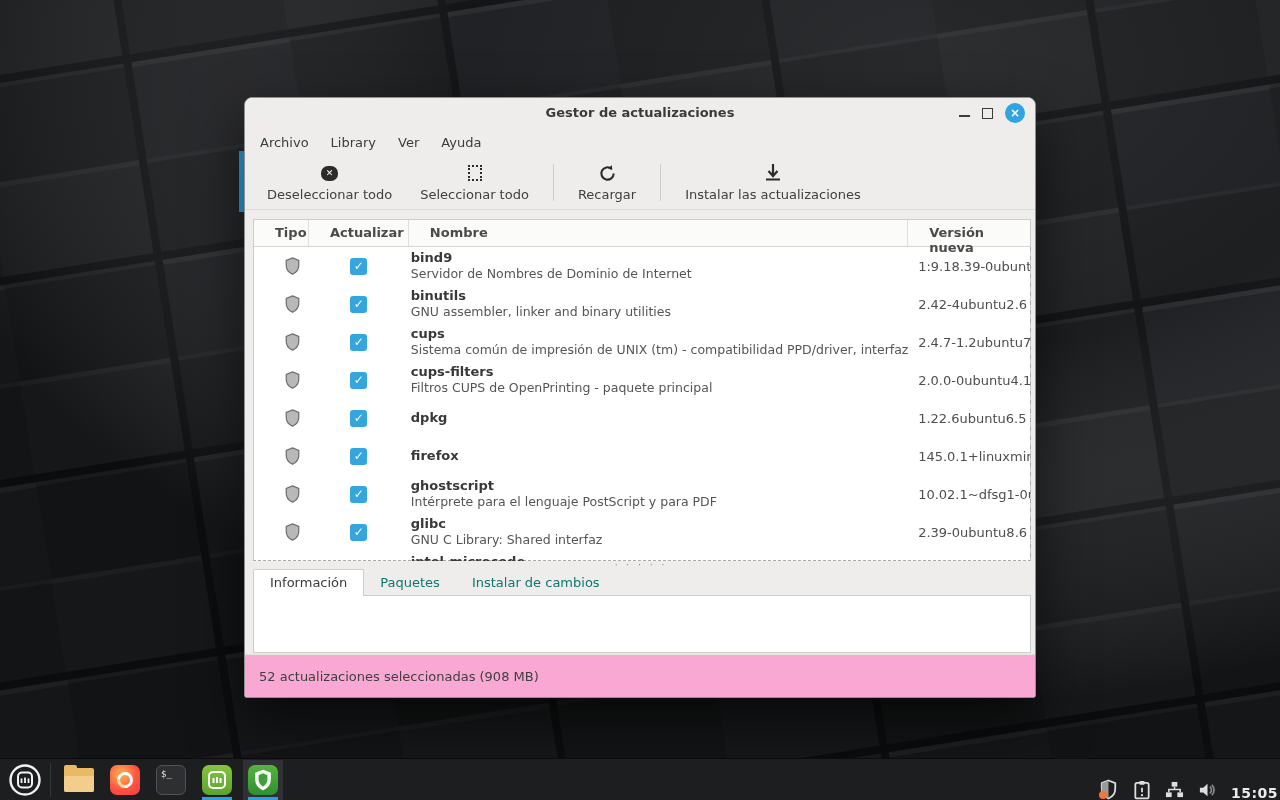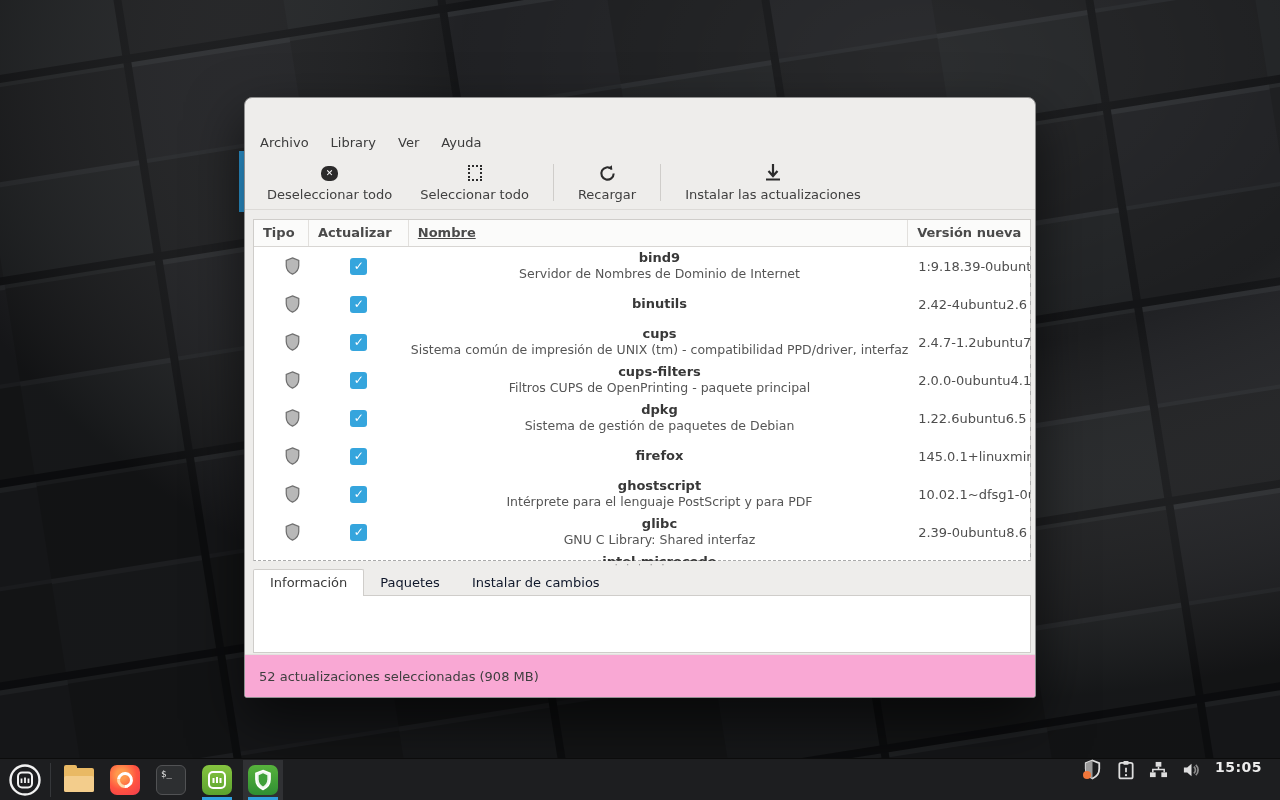--- a/index.html
+++ b/index.html
@@ -40,42 +40,42 @@
   .icon-deselect::after { content:"✕"; position:absolute; inset:0; color:#fff; font-size:9px; font-weight:700;
                           display:flex; align-items:center; justify-content:center; }
   .icon-selectall { width:14px; height:16px; border:2px dotted #2b2b2b; }
 
   
   .pkg-table { position:absolute; left:8px; top:121px; width:778px; height:342px; background:#fff;
                border:1px solid #cfcdca; border-bottom:1px dashed #aaa; }
   .pkg-table::after { content:""; position:absolute; top:27px; bottom:0; right:-1px; width:1px;
                       background:repeating-linear-gradient(to bottom,#aaa 0 4px,transparent 4px 9px); }
   .thead { display:flex; height:27px; background:#fbfbfa; border-bottom:1px solid #d8d6d3; }
-  .th { font-size:13px; font-weight:700; color:#4a4a4a; padding:5px 0 0 9px; border-right:1px solid #e2e0dd; }
+  .th { font-size:13px; font-weight:700; color:#4a4a4a; padding:5px 0 0 21px; border-right:1px solid #e2e0dd; }
   .th:last-child { border-right:none; }
-  .col-tipo { width:55px; } .col-act { width:100px; } .col-nombre { width:500px;text-decoration:underline; } .col-ver { width:122px; }
+  .col-tipo { width:55px; } .col-act { width:100px; } .col-nombre { width:500px; } .col-ver { width:122px; }
   .tbody { position:relative; height:314px; overflow:hidden; }
   .row { display:flex; height:38px; align-items:center; }
   .cell-tipo { width:55px; display:flex; justify-content:center; padding-left:22px; }
   .cell-act  { width:100px; display:flex; justify-content:center; }
-  .cell-nombre { width:500px; padding-left:2px; overflow:hidden;text-align:center; }
+  .cell-nombre { width:500px; padding-left:2px; overflow:hidden; }
   .cell-ver { width:122px; padding-left:10px; font-size:13px; color:#4e4e4e; white-space:nowrap; overflow:hidden; }
   .pkg-name { font-size:13px; font-weight:700; color:#383838; line-height:16px; }
   .pkg-desc { font-size:12.5px; color:#555; line-height:16px; white-space:nowrap; }
   .checkbox { width:17px; height:17px; border-radius:3px; background:#35a5dd; position:relative; }
   .checkbox::after { content:"✓"; position:absolute; inset:0; color:#fff; font-size:12px; font-weight:700;
                      display:flex; align-items:center; justify-content:center; }
   .shield { width:15px; height:18px; }
 
   .splitter-dots { position:absolute; left:0; top:463px; width:792px; text-align:center; font-size:9px;
                    letter-spacing:3px; color:#8a8a8a; line-height:8px; }
 
   
   .tabs { position:absolute; left:8px; top:472px; right:6px; height:26px; display:flex; align-items:flex-end; }
-  .tab { font-size:13px; padding:5px 16px 6px; color:#0f172a; }
+  .tab { font-size:13px; padding:5px 16px 6px; color:#0f766e; }
   .tab.active { background:#fff; border:1px solid #cfcdca; border-bottom:none; color:#3a3a3a; border-radius:2px 2px 0 0; position:relative; z-index:2; }
   .info-panel { position:absolute; left:8px; top:497px; width:778px; height:58px; background:#fff; border:1px solid #cfcdca; }
   .statusbar { position:absolute; left:0; right:0; top:556px; height:45px; background:#f9a8d4; border-top:1px solid #e3e1de; }
   .status-text { position:absolute; left:14px; top:14px; font-size:13px; color:#3f3f3f; }
 
   
   .taskbar { position:absolute; left:0; bottom:0; width:1280px; height:42px; background:#1d1e20; z-index:20;
              display:flex; align-items:center; border-top:1px solid #0c0c0c; }
   .mint-btn { width:50px; height:42px; display:flex; align-items:center; justify-content:center; }
   .tb-sep { width:1px; height:34px; background:#35373a; margin-right:8px; }
@@ -90,21 +90,21 @@
   .ic-firefox { width:30px; height:30px; border-radius:7px; background:radial-gradient(circle at 38% 32%,#ff9a4d 0 18%,#ff5340 55%,#f03c4e 100%);
                 display:flex; align-items:center; justify-content:center; }
   .ic-firefox .ring { width:16px; height:16px; border-radius:50%; border:3.5px solid #fff; border-left-color:#ffd9a8; transform:rotate(-40deg); }
   .ic-terminal { width:30px; height:30px; border-radius:6px; background:#2d2f31; border:1px solid #515254;
                  color:#e8e8e8; font-family:"DejaVu Sans Mono",monospace; font-size:9px; padding:3px 0 0 4px; }
   .ic-mintapp { width:30px; height:30px; border-radius:7px; background:linear-gradient(#86c440,#5ba32e);
                 display:flex; align-items:center; justify-content:center; }
   .ic-shieldapp { width:30px; height:30px; border-radius:7px; background:linear-gradient(#57b33c,#2f8f33);
                   display:flex; align-items:center; justify-content:center; }
 
-  .tray { margin-left:auto; display:flex; align-items:flex-start; gap:13px; padding-right:18px; height:42px; }
+  .tray { margin-left:auto; display:flex; align-items:flex-end; gap:13px; padding-right:2px; height:42px; }
   .tray-icon { width:20px; height:22px; display:flex; align-items:center; justify-content:center; position:relative; }
   .clock { font-size:14px; font-weight:700; color:#ececec; letter-spacing:.5px; }
   .dot { position:absolute; left:0; bottom:2px; width:8px; height:8px; border-radius:50%; background:#f0763a; }
 </style>
 </head>
 <body>
 
 <div class="desktop">
   <svg width="1280" height="800" xmlns="http://www.w3.org/2000/svg">
     <defs>
@@ -129,20 +129,28 @@
     </defs>
     <rect width="1280" height="800" fill="url(#facets)"></rect>
     <rect width="1280" height="800" fill="url(#glow)"></rect>
   </svg>
 </div>
 
 <div class="accent-strip"></div>
 
 <div class="window">
 
+  <div class="titlebar">
+    <div class="title">Gestor de actualizaciones</div>
+    <div class="winbtns">
+      <div class="btn-min"></div>
+      <div class="btn-max"></div>
+      <div class="btn-close">×</div>
+    </div>
+  </div>
 
   <div class="menubar">
     <div class="menu-item">Archivo</div>
     <div class="menu-item">Library</div>
     <div class="menu-item">Ver</div>
     <div class="menu-item">Ayuda</div>
   </div>
 
   <div class="toolbar">
     <div class="tool-btn">
@@ -208,20 +216,21 @@
         <div class="cell-tipo">
             <svg class="shield" viewBox="0 0 24 28">
               <path d="M12 1 L22 5 V13 C22 20 17.5 24.5 12 27 C6.5 24.5 2 20 2 13 V5 Z" fill="#b8b8b8" stroke="#6f6f6f" stroke-width="2"></path>
             </svg>
           </div>
         <div class="cell-act">
             <span class="checkbox"></span>
           </div>
         <div class="cell-nombre">
             <div class="pkg-name">binutils</div>
+            <div class="pkg-desc">GNU assembler, linker and binary utilities</div>
           </div>
         <div class="cell-ver">2.42-4ubuntu2.6</div>
       </div>
 
       <div class="row">
         <div class="cell-tipo">
             <svg class="shield" viewBox="0 0 24 28">
               <path d="M12 1 L22 5 V13 C22 20 17.5 24.5 12 27 C6.5 24.5 2 20 2 13 V5 Z" fill="#b8b8b8" stroke="#6f6f6f" stroke-width="2"></path>
             </svg>
           </div>
@@ -255,21 +264,20 @@
         <div class="cell-tipo">
             <svg class="shield" viewBox="0 0 24 28">
               <path d="M12 1 L22 5 V13 C22 20 17.5 24.5 12 27 C6.5 24.5 2 20 2 13 V5 Z" fill="#b8b8b8" stroke="#6f6f6f" stroke-width="2"></path>
             </svg>
           </div>
         <div class="cell-act">
             <span class="checkbox"></span>
           </div>
         <div class="cell-nombre">
             <div class="pkg-name">dpkg</div>
-            <div class="pkg-desc">Sistema de gestión de paquetes de Debian</div>
           </div>
         <div class="cell-ver">1.22.6ubuntu6.5</div>
       </div>
 
       <div class="row">
         <div class="cell-tipo">
             <svg class="shield" viewBox="0 0 24 28">
               <path d="M12 1 L22 5 V13 C22 20 17.5 24.5 12 27 C6.5 24.5 2 20 2 13 V5 Z" fill="#b8b8b8" stroke="#6f6f6f" stroke-width="2"></path>
             </svg>
           </div>

